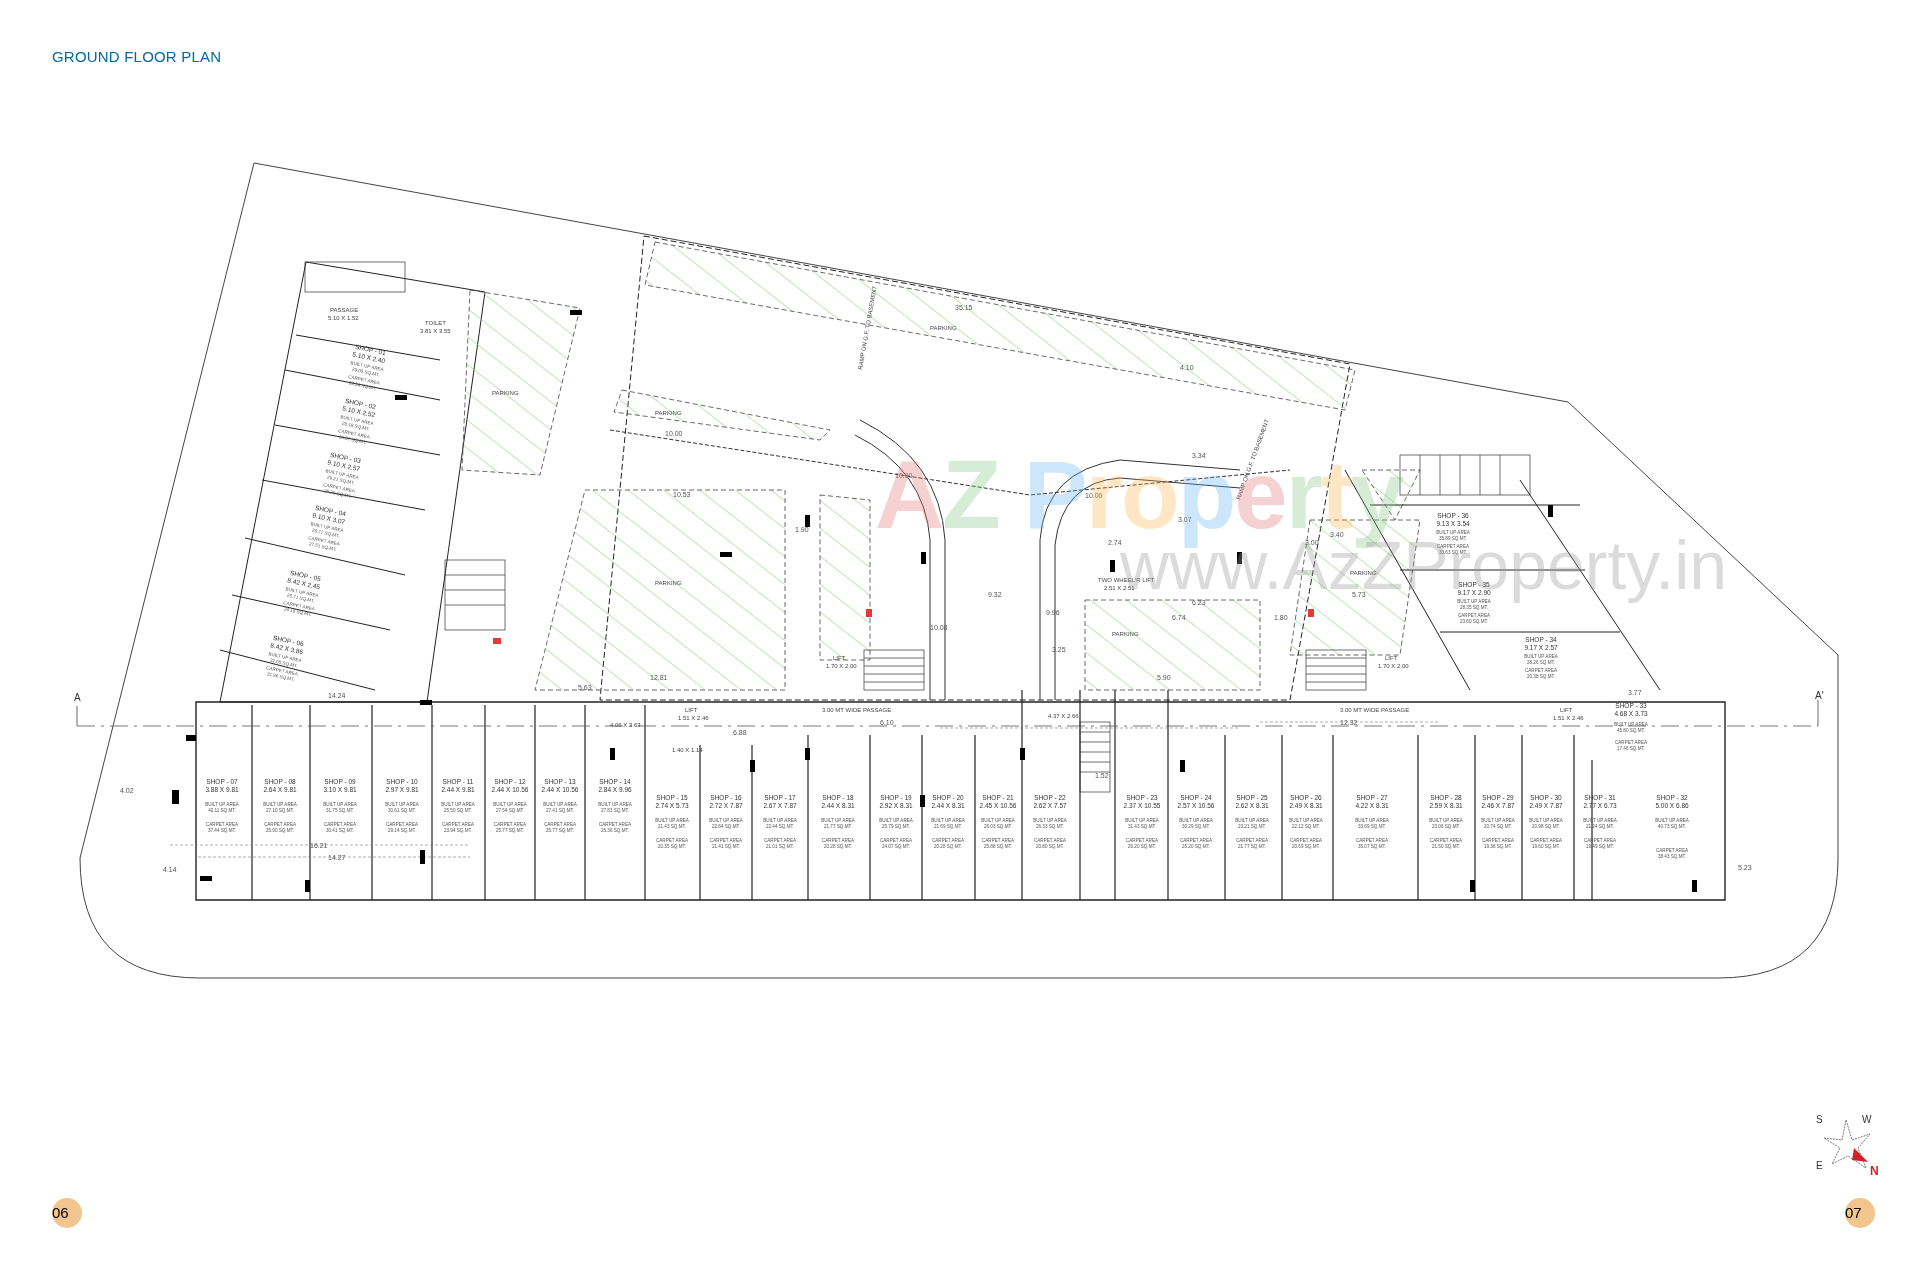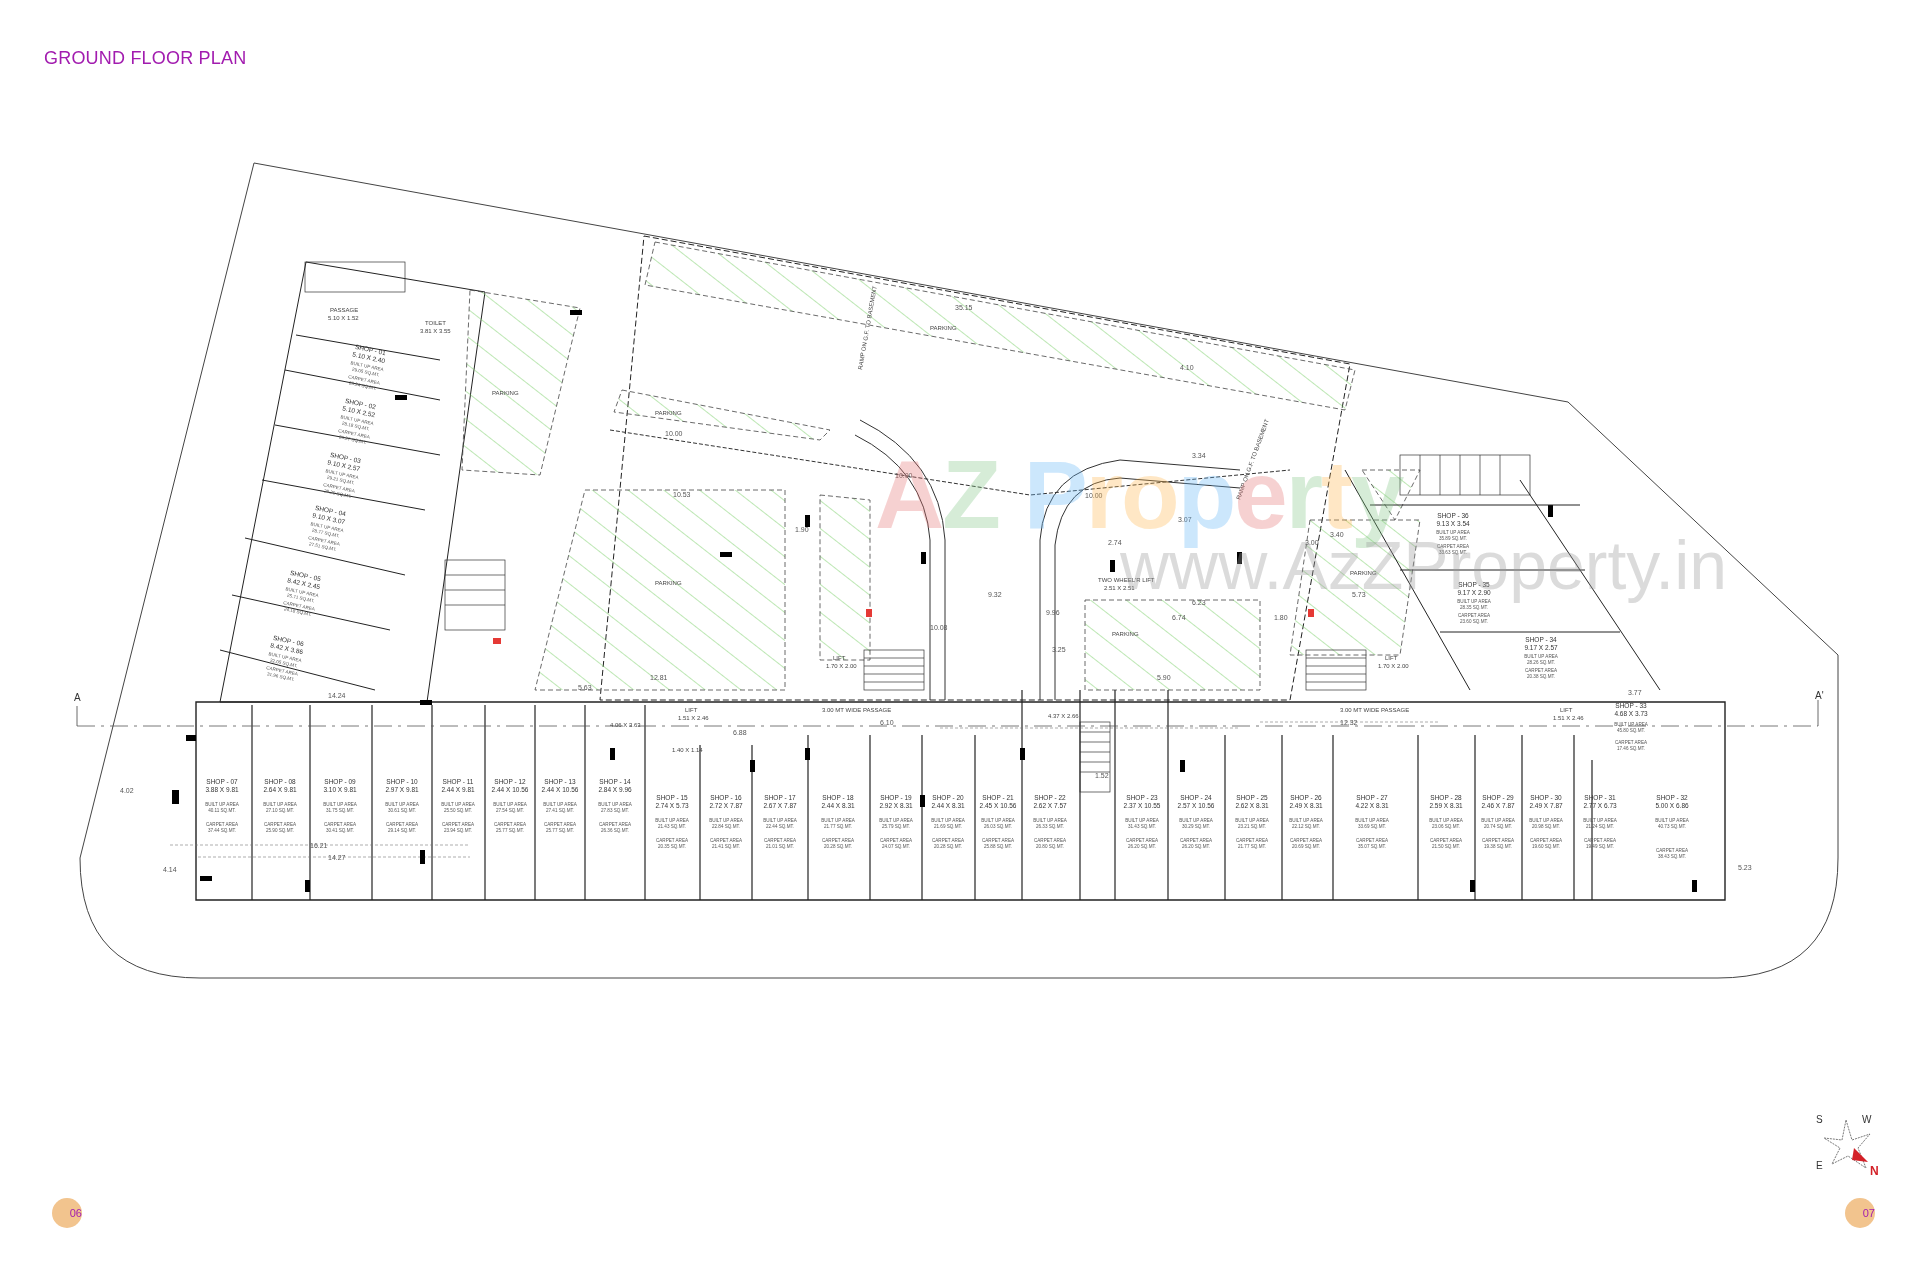--- a/index.html
+++ b/index.html
@@ -1,18 +1,18 @@
 <!DOCTYPE html>
 <html><head>
 <meta charset="utf-8">
 <style>
   html, body { margin:0; padding:0; background:#ffffff; }
   body { width:1920px; height:1280px; position:relative; overflow:hidden; font-family:"Liberation Sans", sans-serif; color:#222; }
-  .page-title { position:absolute; left:44px; top:48px; font-size:18px; letter-spacing:0.2px; color:#a21caf; }
-  .page-badge { position:absolute; width:30px; height:30px; border-radius:50%; background:#f2c48e; color:#a21caf; font-size:11px; text-align:right; line-height:30px; }
+  .page-title { position:absolute; left:52px; top:48px; font-size:15px; letter-spacing:0.2px; color:#0369a1; }
+  .page-badge { position:absolute; width:30px; height:30px; border-radius:50%; background:#f2c48e; color:#000000; font-size:15px; text-align:left; line-height:30px; }
   #badge-left { left:52px; top:1198px; }
   #badge-right { left:1836px; top:1198px;margin-left:9px; }
   #plan { position:absolute; left:0; top:0; width:1920px; height:1280px; }
   .lbl { font-family:"Liberation Sans", sans-serif; fill:#333; }
   .shop-title { font-size:6.5px; }
   .shop-small { font-size:4.6px; fill:#555; }
   .dim { font-size:7px; fill:#555; }
   .area-label { font-size:6px; fill:#444; }
   .compass { position:absolute; left:1812px; top:1112px; width:80px; height:76px; }
   .compass-letter { position:absolute; font-size:10px; color:#333; }

